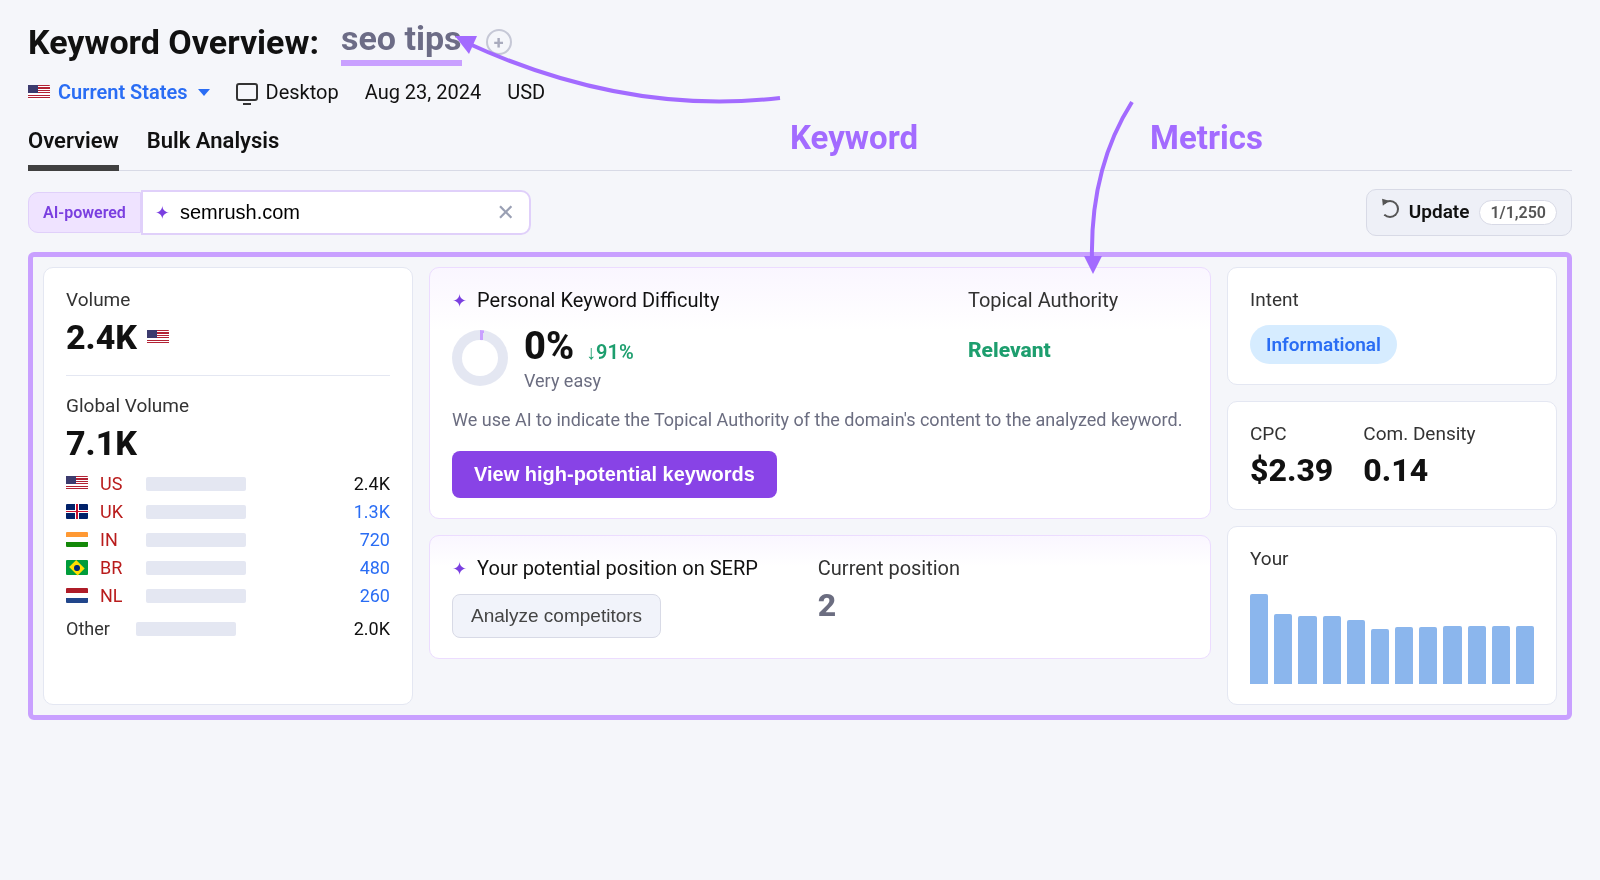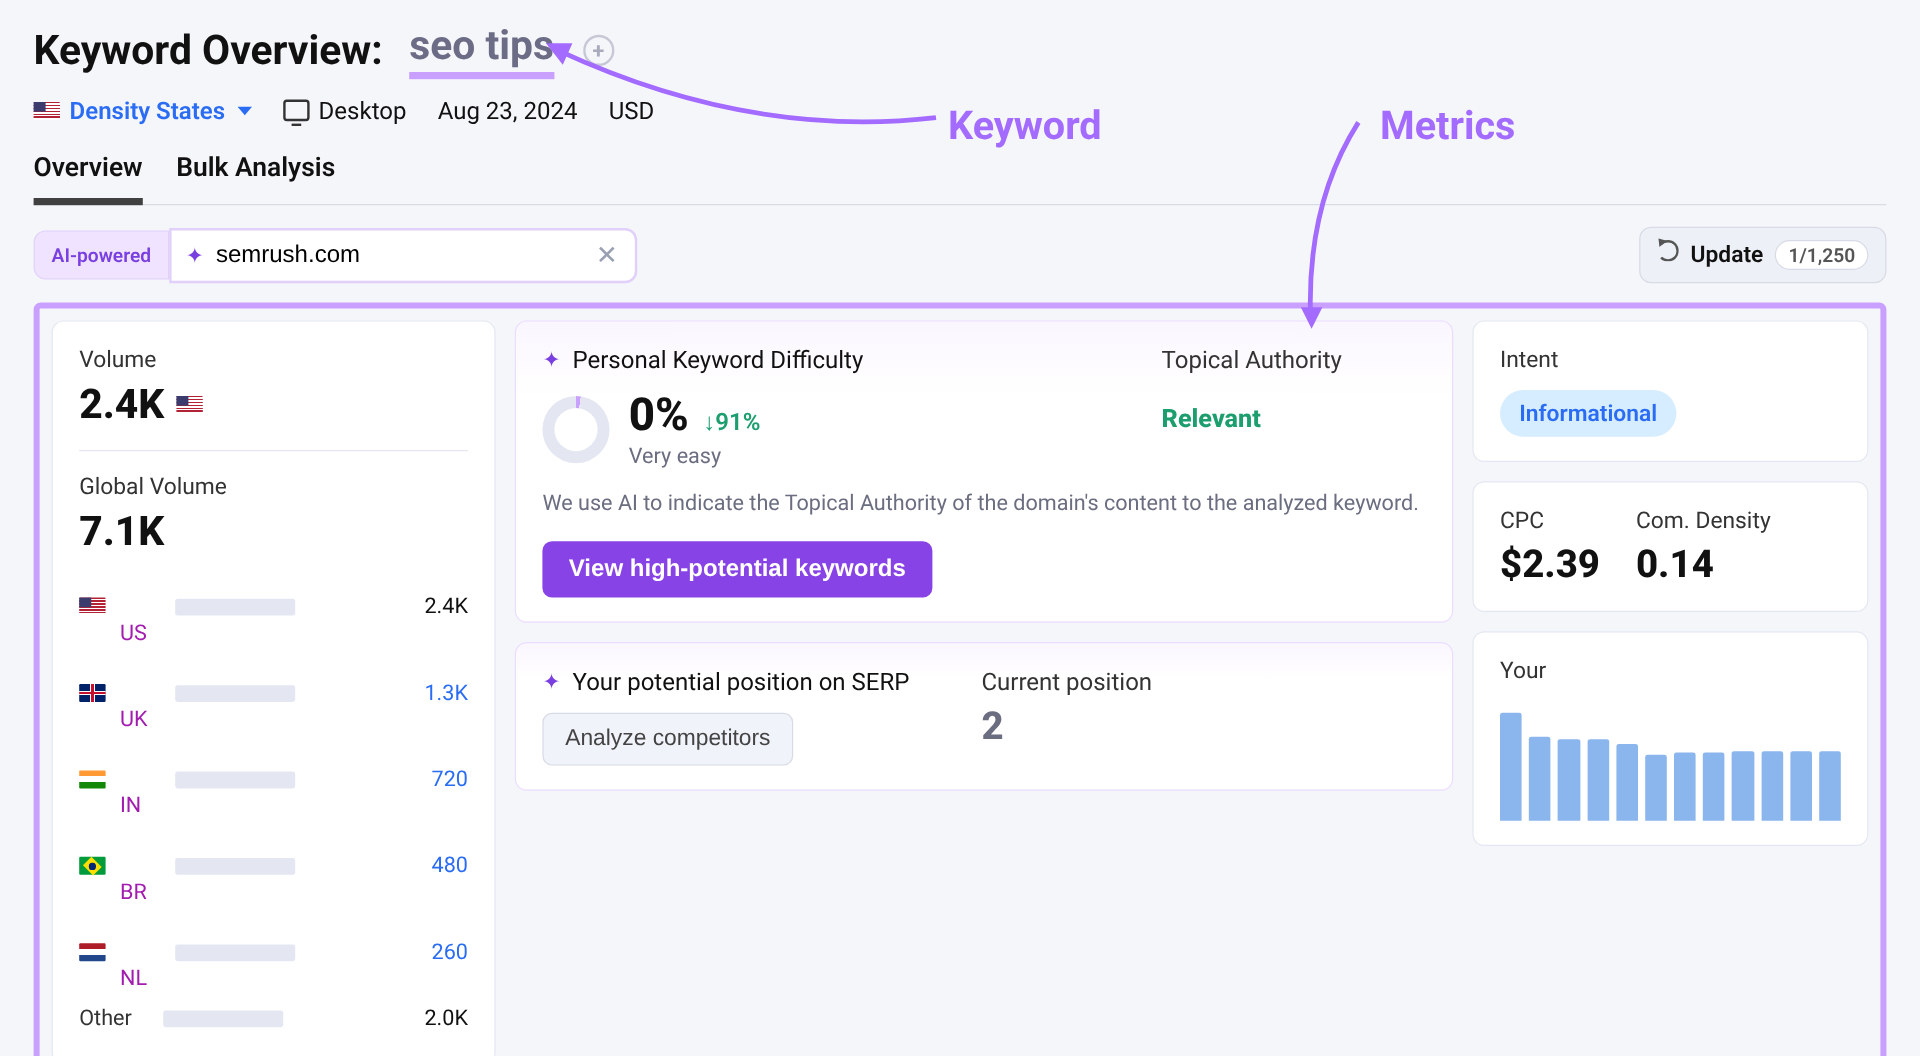--- a/index.html
+++ b/index.html
@@ -48,35 +48,35 @@
   .pin-icon { width:16px;height:16px;border:2px solid #9aa0b4;border-radius:50%;position:relative; }
   .pin-icon::after { content:"";position:absolute;left:4px;top:4px;width:4px;height:4px;border-radius:50%;background:#9aa0b4; }
   .chev-gray { width:0;height:0;border-left:6px solid transparent;border-right:6px solid transparent;border-top:7px solid #9aa0b4; }
   .spacer { flex:1; }
   .update-btn { display:flex;align-items:flex-start;gap:10px;background:#eef0f7;border:1px solid #d8dae6;border-radius:10px;padding:10px 14px;font-size:19px;color:#111;font-weight:600;cursor:pointer; }
   .refresh-icon { width:18px;height:18px;border:2px solid #555;border-left-color:transparent;border-radius:50%;position:relative; }
   .refresh-icon::after { content:"";position:absolute;left:-3px;top:-4px;width:0;height:0;border-left:4px solid transparent;border-right:4px solid transparent;border-bottom:6px solid #555;transform:rotate(-40deg); }
   .pill { background:#fff;border:1px solid #d8dae6;border-radius:999px;padding:2px 10px;font-size:16px;color:#555; }
 
   
-  .callout { position:absolute; color:#a36bff; font-size:33px; font-weight:700; pointer-events:none; z-index:5; }
+  .callout { position:absolute; color:#a36bff; font-size:33px; font-weight:700; pointer-events:none; z-index:5;margin-top:32px; }
   .callout-arrow { position:absolute; pointer-events:none; z-index:5; }
 
   
   .metrics-wrap { border:5px solid #c9a0ff; border-radius:6px; background:#f5f6fa; padding:10px; display:grid; grid-template-columns: 370px 1fr 330px; gap:16px; }
   .card { background:#fff; border:1px solid #e4e7f2; border-radius:10px; padding:20px 22px; }
   .col-middle, .col-right { display:flex; flex-direction:column; gap:16px; }
   .glow { background:linear-gradient(to bottom,#faf6ff,#fff 25%); border:1px solid #ecdcff; }
 
   .label { font-size:19px; color:#333; margin-bottom:6px; }
   .big { font-size:34px; font-weight:800; color:#111; display:flex; align-items:center; gap:10px; }
   .divider { height:1px; background:#e4e7f2; margin:18px 0; }
 
   .gv-row { display:flex; align-items:center; gap:12px; font-size:18px; margin:7px 0; }
-  .gv-code { color:#a21caf; width:34px;margin-top:44px; }
+  .gv-code { color:#b91c1c; width:34px; }
   .gv-bar-track { flex:0 0 100px; height:14px; background:#e4e7f2; border-radius:2px; overflow:hidden; }
   .gv-bar-fill { height:100%; background:#4a8af4; }
   .gv-val { margin-left:auto; width:56px; text-align:right; color:#111; }
   .gv-val.blue { color:#2a6df4; }
   .gv-other { color:#333; }
 
   .pkd-row { display:flex; gap:42px; }
   .pkd-head { display:flex; align-items:center; gap:10px; font-size:20px; color:#111; }
   .donut { width:56px;height:56px;border-radius:50%;background:conic-gradient(#c9a0ff 0 8deg,#e4e7f2 8deg 360deg);position:relative;flex:0 0 56px; }
   .donut::after{content:"";position:absolute;inset:10px;background:#fff;border-radius:50%;}
@@ -106,21 +106,21 @@
 
   <div class="title-row">
     <span class="title-static">Keyword Overview:</span>
     <span class="title-kw">seo tips</span>
     <span class="add-circle">+</span>
   </div>
 
   <div class="meta-row">
     <div class="meta-country">
       <span class="flag flag-us"></span>
-      <span>Density States</span>
+      <span>Current States</span>
       <span class="chev-down"></span>
     </div>
     <div class="meta-item">
       <span class="desktop-icon"></span>
       <span>Desktop</span>
     </div>
     <div class="meta-item">
       <span>Aug 23, 2024</span>
     </div>
     <div class="meta-item">

